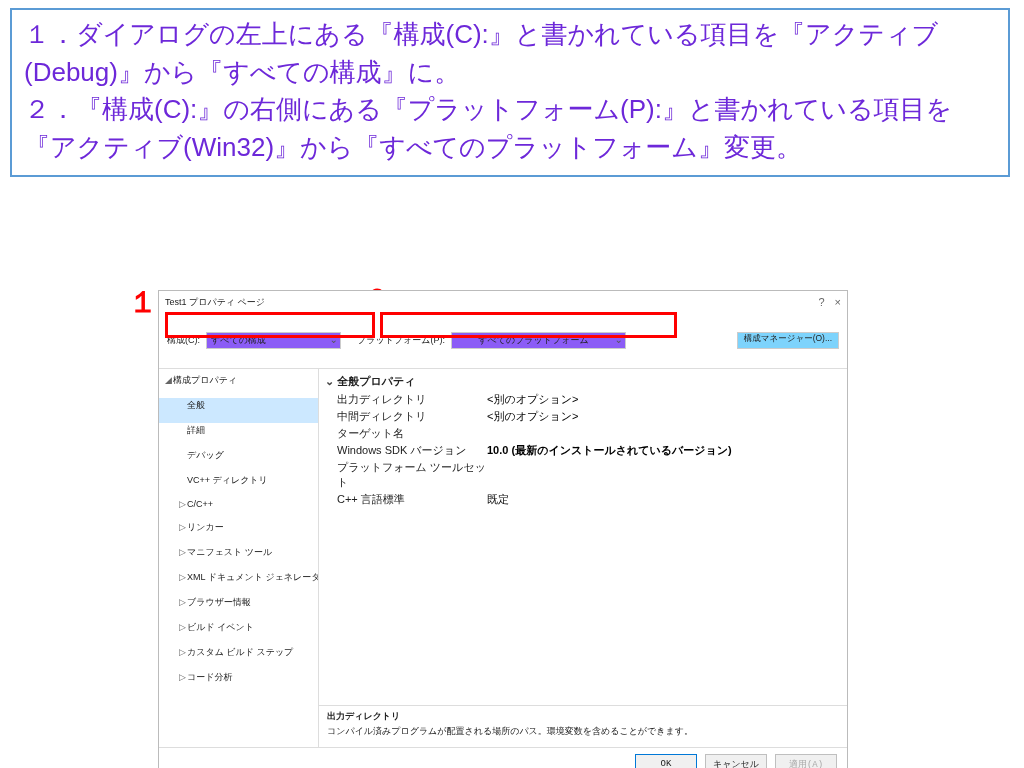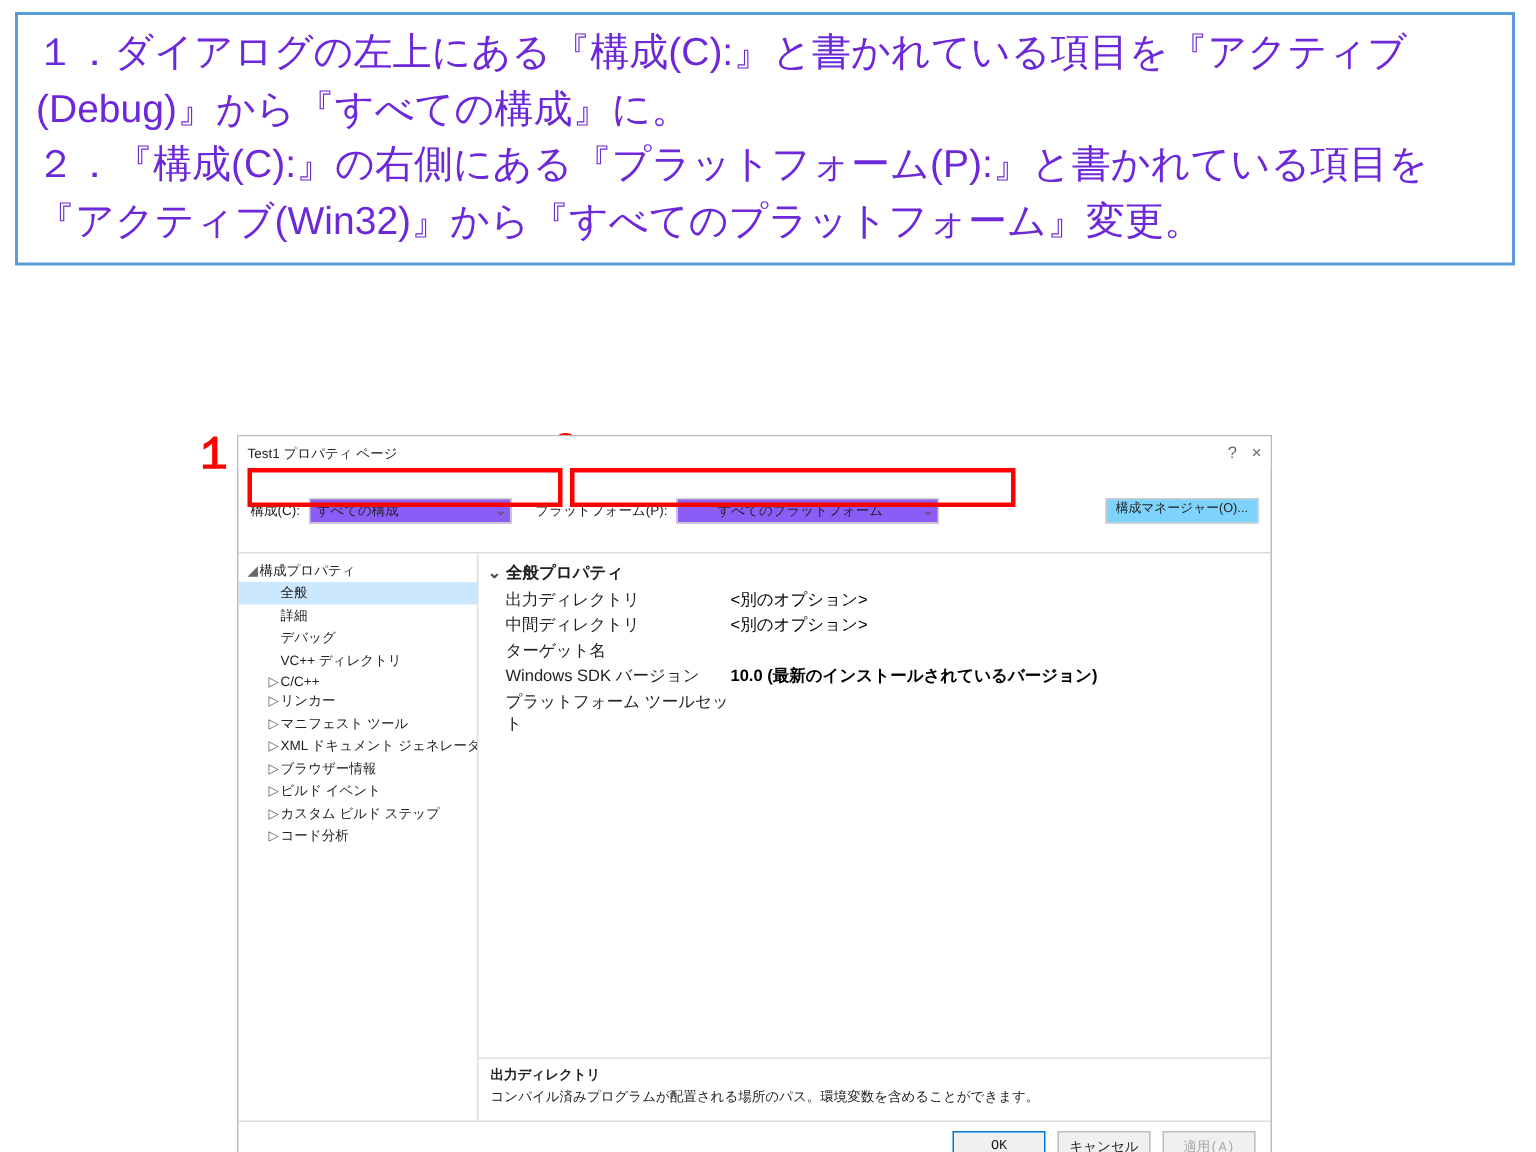--- a/index.html
+++ b/index.html
@@ -109,21 +109,21 @@
     border-bottom: 1px solid #ddd;
   }
   .tree-pane {
     width: 160px;
     border-right: 1px solid #ddd;
     padding: 4px 0;
     font-size: 9px;
     overflow: hidden;
   }
   .tree-item {
-    padding: 1px 4px 1px 14px;
+    padding: 1px 4px 11px 14px;
     white-space: nowrap;
     cursor: default;
   }
   .tree-item.l0 { padding-left: 6px; }
   .tree-item.l1 { padding-left: 20px; }
   .tree-item.sel { background: #cce8ff; }
   .tree-item .arrow { display: inline-block; width: 8px; color: #666; }
 
   .prop-pane {
     flex: 1;
@@ -245,20 +245,24 @@
             <div class="prop-row">
               <div class="prop-key">ターゲット名</div>
             </div>
             <div class="prop-row">
               <div class="prop-key">Windows SDK バージョン</div>
               <div class="prop-val bold">10.0 (最新のインストールされているバージョン)</div>
             </div>
             <div class="prop-row">
               <div class="prop-key">プラットフォーム ツールセット</div>
             </div>
+            <div class="prop-row">
+              <div class="prop-key">C++ 言語標準</div>
+              <div class="prop-val">既定</div>
+            </div>
           </div>
       </div>
       <div class="prop-help">
         <div class="prop-help-title">出力ディレクトリ</div>
         <div>コンパイル済みプログラムが配置される場所のパス。環境変数を含めることができます。</div>
       </div>
     </div>
   </div>
 
   <div class="dialog-footer">

